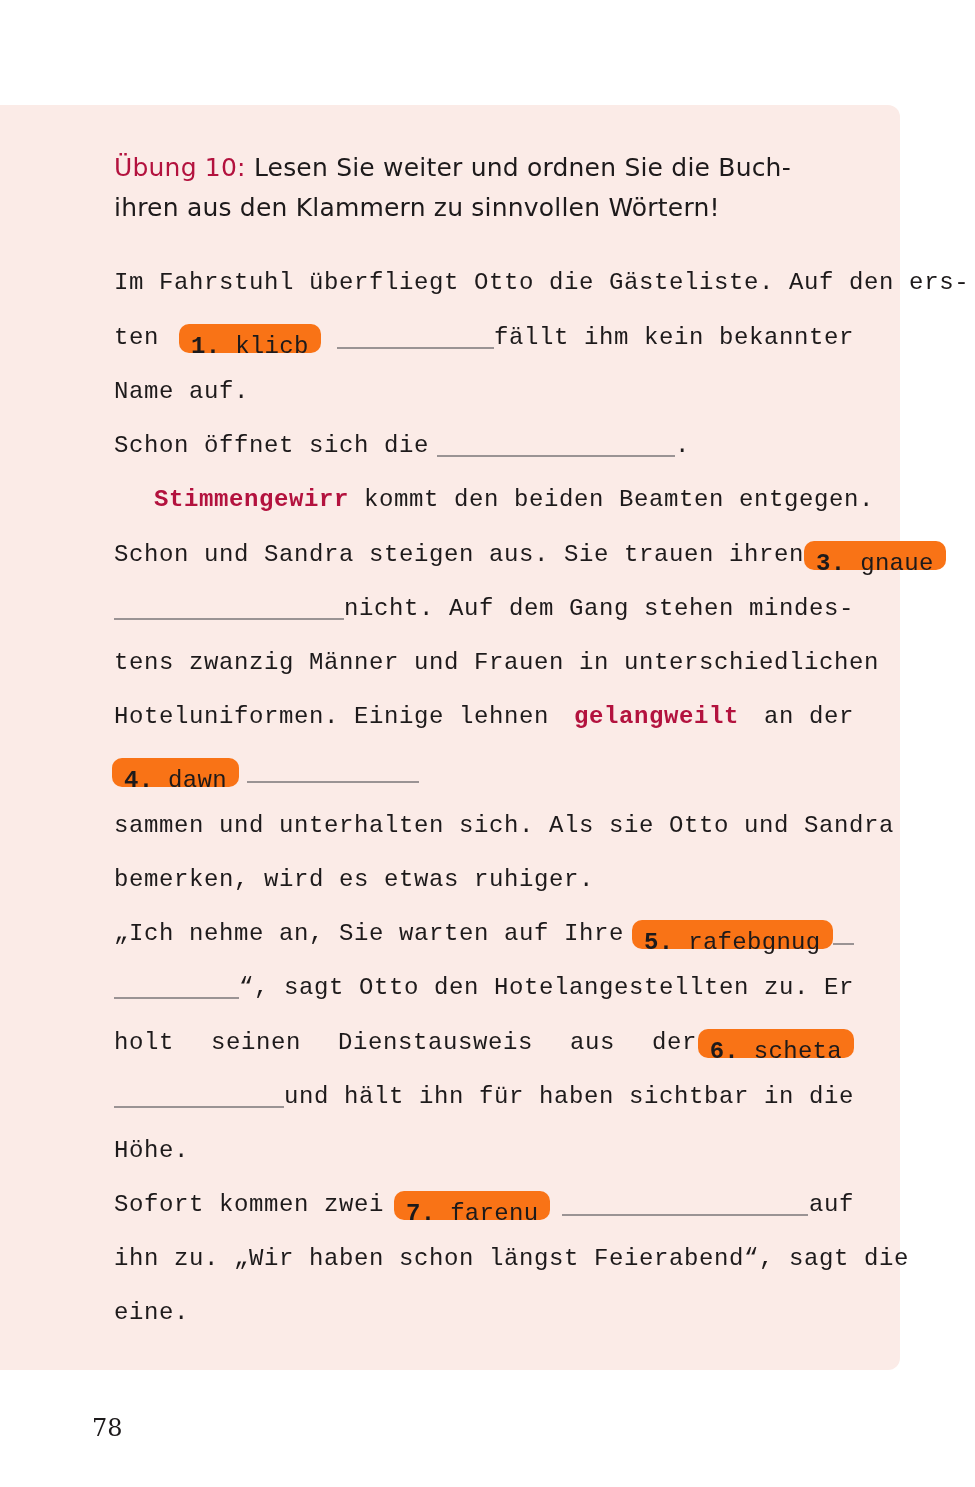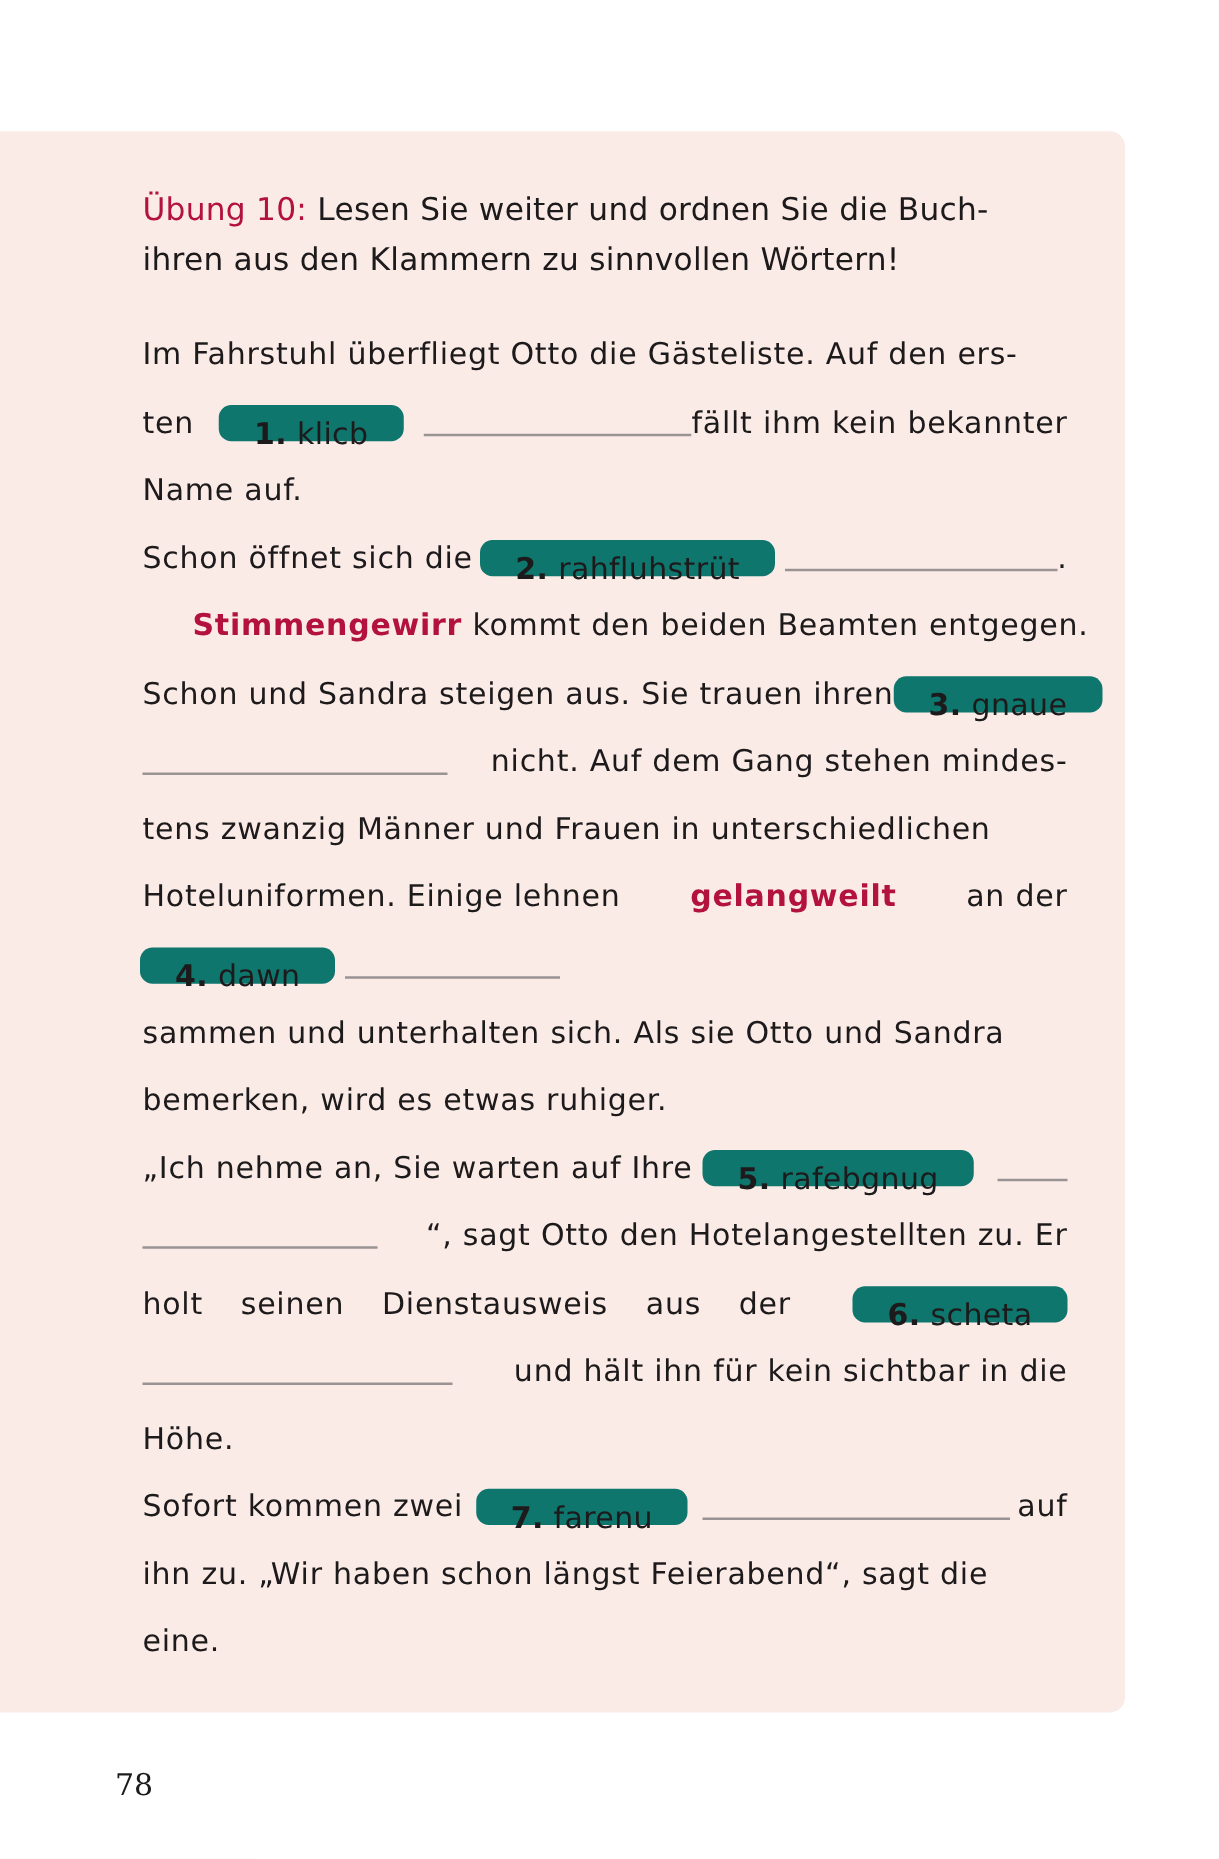--- a/index.html
+++ b/index.html
@@ -4,25 +4,25 @@
 <style>
   html, body { margin:0; padding:0; }
   body { width:975px; height:1487px; background:#ffffff; position:relative; overflow:hidden;
          font-family:"DejaVu Sans", sans-serif; color:#1d1a1b; }
   .panel { position:absolute; left:0; top:105px; width:900px; height:1265px;
            background:#fbebe7; border-radius:0 12px 12px 0; }
   .title { position:absolute; left:114px; top:148px; width:740px; font-size:25px; line-height:40px;
            font-weight:normal; letter-spacing:0.2px; }
   .title .hl { color:#b3123e; font-weight:normal; }
   .line { position:absolute; left:114px; width:740px; height:54px; font-size:24px; line-height:54px;
-          white-space:nowrap; letter-spacing:0.6px; }
+          white-space:nowrap; letter-spacing:0.6px;font-family:Liberation Mono, monospace; }
   .just { display:flex; justify-content:space-between; align-items:center; }
   .flex { display:flex; align-items:center; }
   .red { color:#b3123e; font-weight:bold; }
-  .box { display:inline-block; background:#0f766e; border-radius:10px; padding:0 28px; height:29px;
+  .box { display:inline-block; background:#f97316; border-radius:10px; padding:0 12px; height:29px;
          line-height:46px; font-size:24px; letter-spacing:0.3px; }
   .box b { font-weight:bold; }
   .blank { display:inline-block; border-bottom:2px solid #9a9394; height:20px; vertical-align:middle; }
   .pagenum { position:absolute; left:92px; top:1414px; font-family:"DejaVu Serif", serif; font-size:24px; }
 </style>
 </head>
 <body>
 
 <div class="panel"></div>
 
@@ -42,21 +42,20 @@
   <span class="blank" style="width:218px;margin-left:16px;"></span>
   <span style="margin-left:auto;">fällt ihm kein bekannter</span>
 </div>
 
 <div class="line" style="top:365px;">
   <span>Name auf.</span>
 </div>
 
 <div class="line flex" style="top:419px;">
   <span>Schon öffnet sich die</span>
-  <span class="box" style="margin-left:6px;"><b>2.</b> <span>rahfluhstrüt</span></span>
   <span class="blank" style="width:238px;margin-left:8px;"></span>
   <span>.</span>
 </div>
 
 <div class="line" style="top:473px;margin-left:40px;">
   <span class="red">Stimmengewirr</span>
   <span>kommt den beiden Beamten entgegen.</span>
 </div>
 
 <div class="line flex" style="top:528px;">
@@ -103,21 +102,21 @@
   <span style="margin-left:auto;">“, sagt Otto den Hotelangestellten zu. Er</span>
 </div>
 
 <div class="line just" style="top:1016px;">
   <span style="word-spacing:22px;">holt seinen Dienstausweis aus der</span>
   <span class="box"><b>6.</b> <span>scheta</span></span>
 </div>
 
 <div class="line flex" style="top:1070px;">
   <span class="blank" style="width:248px;"></span>
-  <span style="margin-left:auto;">und hält ihn für kein sichtbar in die</span>
+  <span style="margin-left:auto;">und hält ihn für haben sichtbar in die</span>
 </div>
 
 <div class="line" style="top:1124px;">
   <span>Höhe.</span>
 </div>
 
 <div class="line flex" style="top:1178px;">
   <span>Sofort kommen zwei</span>
   <span class="box" style="margin-left:10px;"><b>7.</b> <span>farenu</span></span>
   <span class="blank" style="width:246px;margin-left:12px;"></span>

